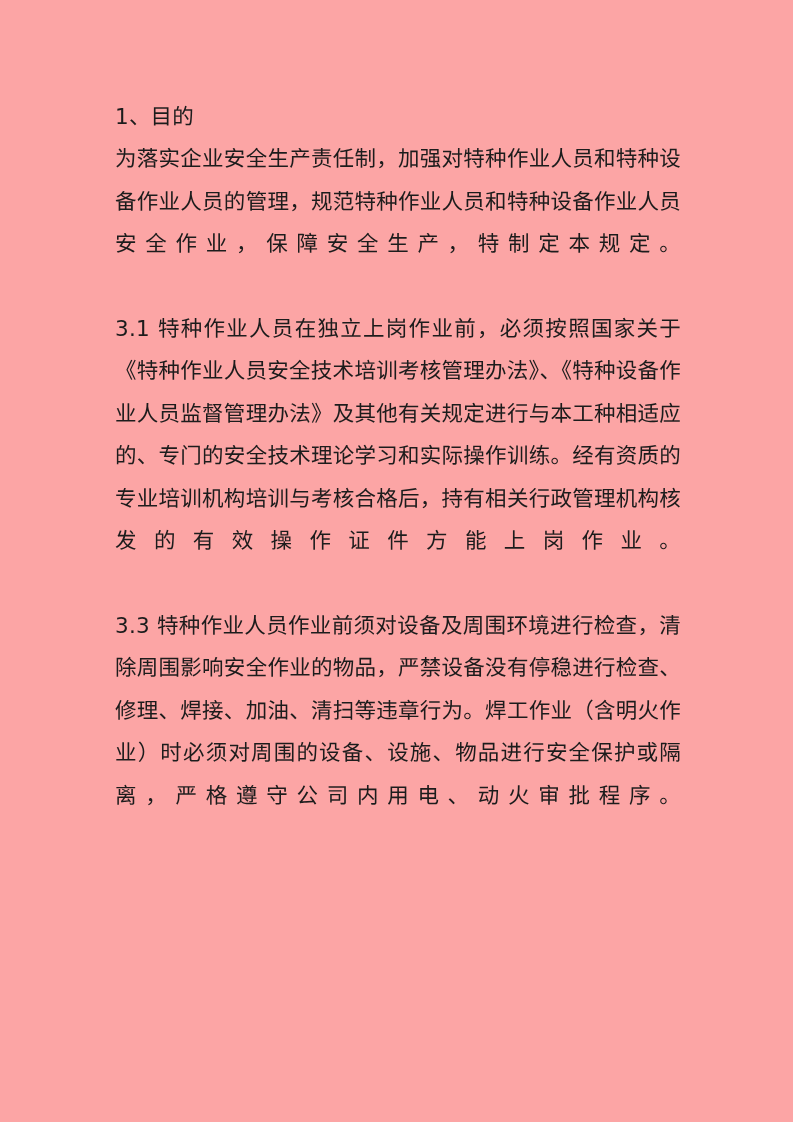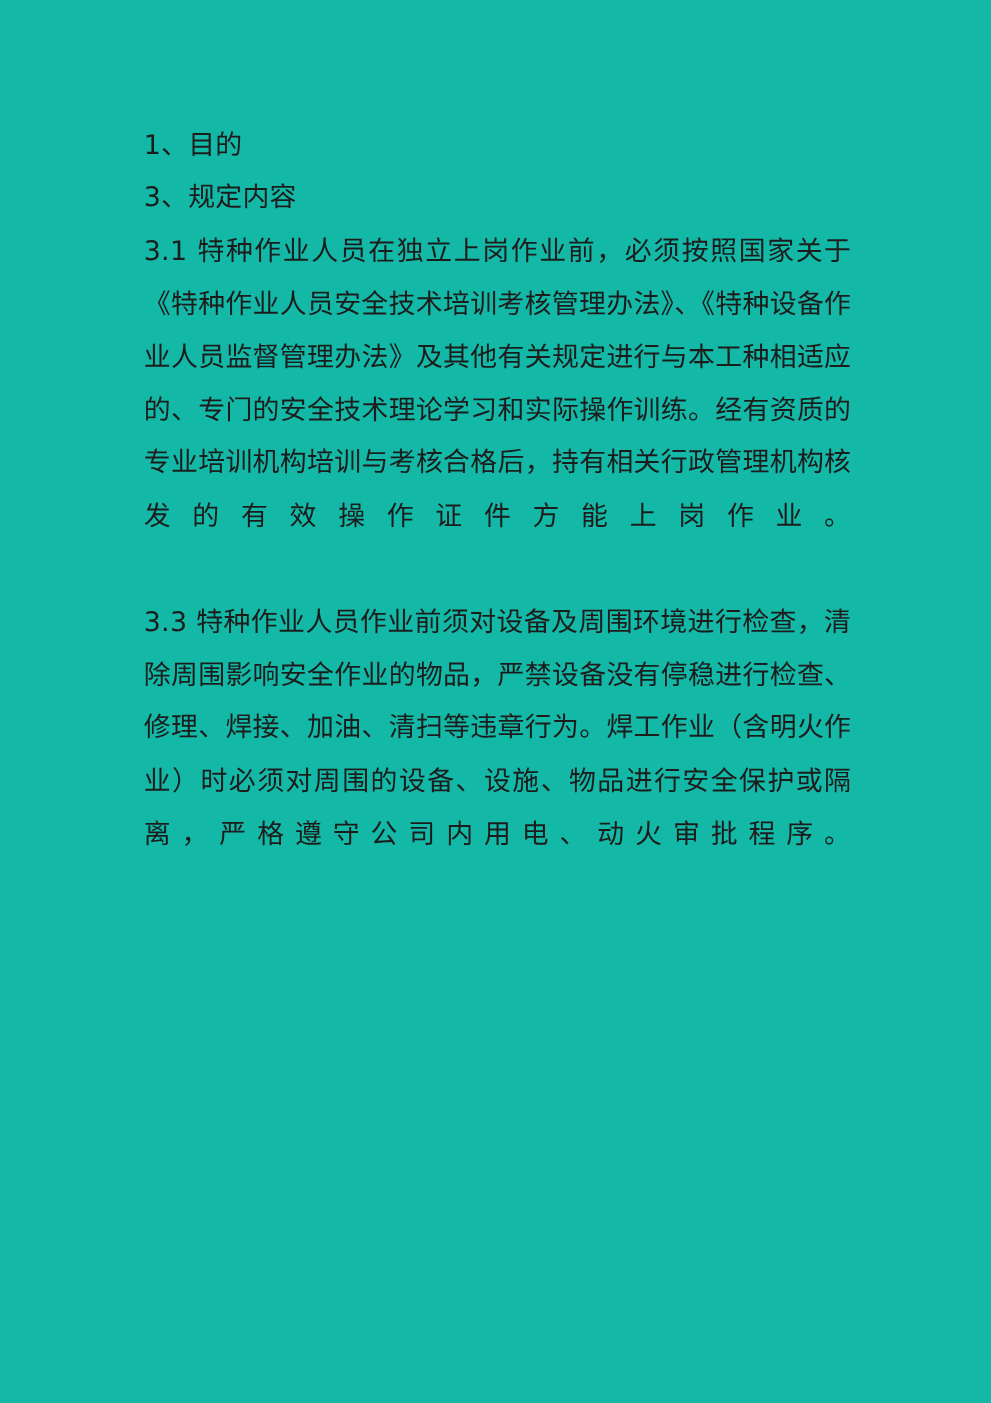--- a/index.html
+++ b/index.html
@@ -13,21 +13,21 @@
     height: 1122px;
     overflow: hidden;
     font-family: "DejaVu Sans", "Liberation Sans", sans-serif;
   }
 
   .page {
     position: relative;
     box-sizing: border-box;
     width: 793px;
     height: 1122px;
-    background: #14b8a6;
+    background: #fca5a5;
     padding: 0;
   }
 
   .doc-body {
     position: absolute;
     left: 115px;
     top: 96px;
     width: 566px;
   }
 
@@ -59,24 +59,24 @@
   .para.heading::after { display: none; }
 </style>
 </head>
 <body>
 
 <div class="page">
   <div class="doc-body">
 
     <p class="para heading">1、目的</p>
 
+    <p class="para">为落实企业安全生产责任制，加强对特种作业人员和特种设备作业人员的管理，规范特种作业人员和特种设备作业人员安全作业，保障安全生产，特制定本规定。</p>
 
 
 
-    <p class="para heading">3、规定内容</p>
 
     <p class="para">3.1 特种作业人员在独立上岗作业前，必须按照国家关于《特种作业人员安全技术培训考核管理办法》、《特种设备作业人员监督管理办法》及其他有关规定进行与本工种相适应的、专门的安全技术理论学习和实际操作训练。经有资质的专业培训机构培训与考核合格后，持有相关行政管理机构核发的有效操作证件方能上岗作业。</p>
 
 
     <p class="para">3.3 特种作业人员作业前须对设备及周围环境进行检查，清除周围影响安全作业的物品，严禁设备没有停稳进行检查、修理、焊接、加油、清扫等违章行为。焊工作业（含明火作业）时必须对周围的设备、设施、物品进行安全保护或隔离，严格遵守公司内用电、动火审批程序。</p>
 
   </div>
 </div>
 
 </body></html>

